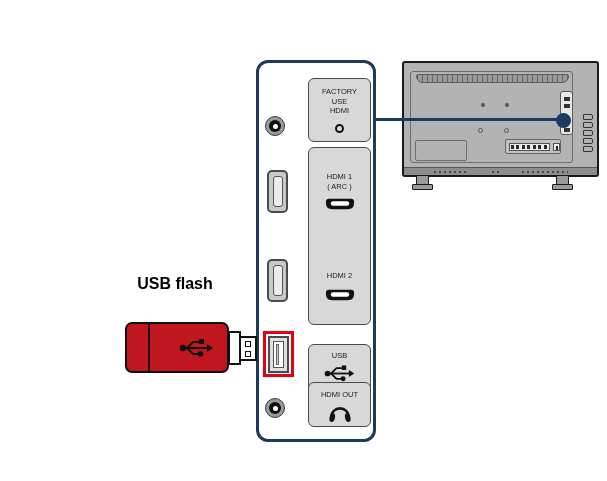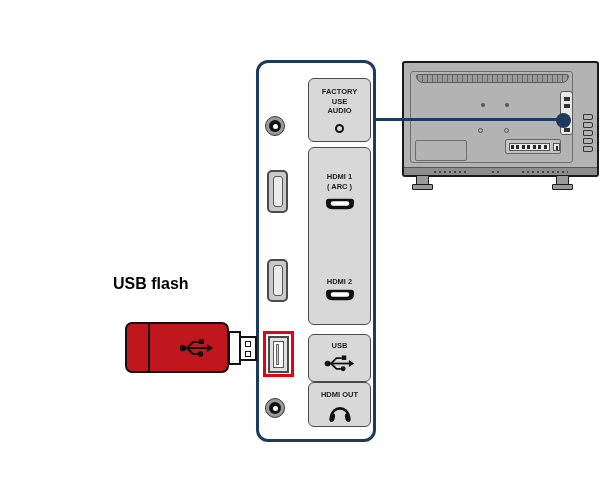--- a/index.html
+++ b/index.html
@@ -9,45 +9,45 @@
     font-family:"Liberation Sans", sans-serif; color:#1a1a1a; overflow:hidden;
   }
   .abs { position:absolute; }
 
   
   .title {
     left:250px; top:29px; width:116px; text-align:center;
     font-size:17px; font-weight:bold; color:#000;
   }
   .drive-label {
-    left:113px; top:276px; width:124px; 
+    left:113px; top:276px; width:124px; text-align:center;
     font-size:16px; font-weight:bold; line-height:15px; color:#000;
   }
 
   
   .panel {
     left:256px; top:60px; width:120px; height:382px;
     border:3px solid #1c3a60; border-radius:12px; background:#fff; z-index:2;
   }
   .label-box {
     left:308px; width:63px; background:#d8d8d8;
     border:1.5px solid #4a4a4a; border-radius:6px; z-index:3;
-    text-align:center; font-size:7.5px; font-weight:700; line-height:9.5px;
+    text-align:center; font-size:7.5px; font-weight:400; line-height:9.5px;
   }
   .box-factory { top:78px;  height:64px; padding-top:8px; }
   .box-hdmi    { top:147px; height:178px; }
-  .box-usb     { top:334px; height:48px; padding-top:6px; }
+  .box-usb     { top:344px; height:48px; padding-top:6px; }
   .box-audio   { top:382px; height:45px; padding-top:7px; }
   .pinhole {
     width:9px; height:9px; border:2.5px solid #111; border-radius:50%;
     margin:8px auto 0;
   }
   .hdmi-text1 { position:absolute; top:24px; left:0; width:100%; }
   .hdmi-icon1 { position:absolute; top:50px; left:0; width:100%; text-align:center; }
-  .hdmi-text2 { position:absolute; top:129px; left:0; width:100%; }
+  .hdmi-text2 { position:absolute; top:123px; left:0; width:100%; }
   .hdmi-icon2 { position:absolute; top:141px; left:0; width:100%; text-align:center; }
 
   
   .jack { width:20px; height:20px; border-radius:50%; background:#9a9a9a;
           border:1px solid #3a3a3a; display:flex; align-items:center; justify-content:center; z-index:3; }
   .jack-ring { width:12px; height:12px; border-radius:50%; background:#111;
                display:flex; align-items:center; justify-content:center; }
   .jack-hole { width:5px; height:5px; border-radius:50%; background:#fff; }
   .jack1 { left:265px; top:116px; }
   .jack2 { left:265px; top:398px; }
@@ -163,21 +163,21 @@
 
   <div class="abs jack jack2">
     <div class="jack-ring">
       <div class="jack-hole"></div>
     </div>
   </div>
 
   <div class="abs label-box box-factory">
     <div>FACTORY</div>
     <div>USE</div>
-    <div>AUDIO</div>
+    <div>HDMI</div>
     <div class="pinhole"></div>
   </div>
 
   <div class="abs label-box box-hdmi">
     <div class="hdmi-text1">
       <div>HDMI 1</div>
       <div>( ARC )</div>
     </div>
     <div class="hdmi-icon1">
       <svg width="30" height="12" viewBox="0 0 32 13">

